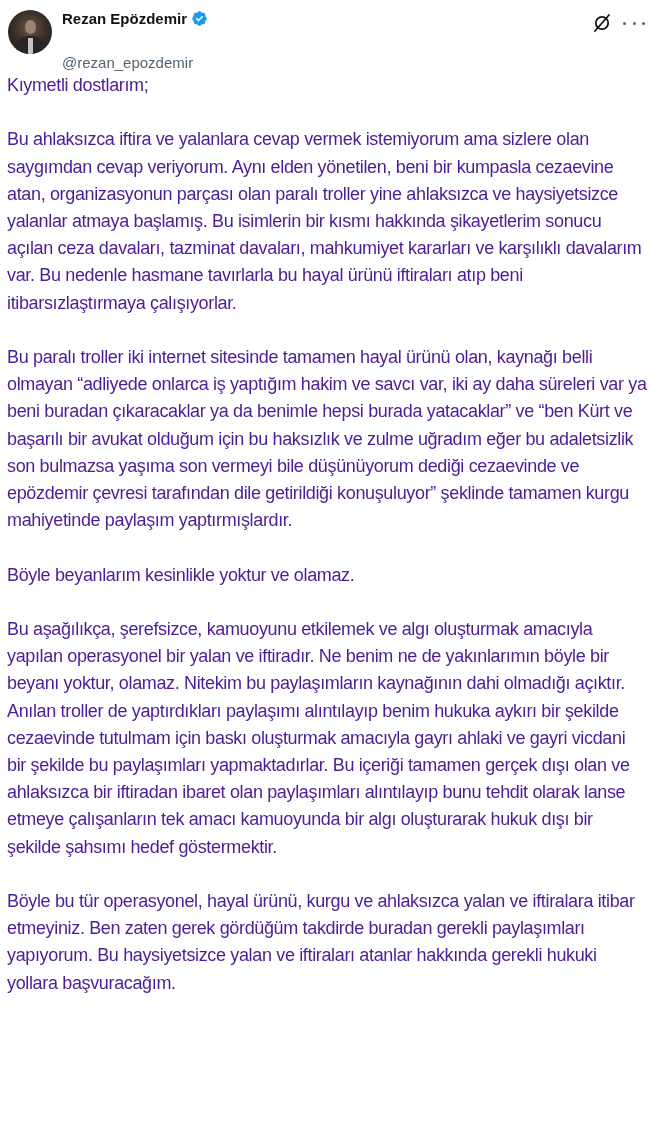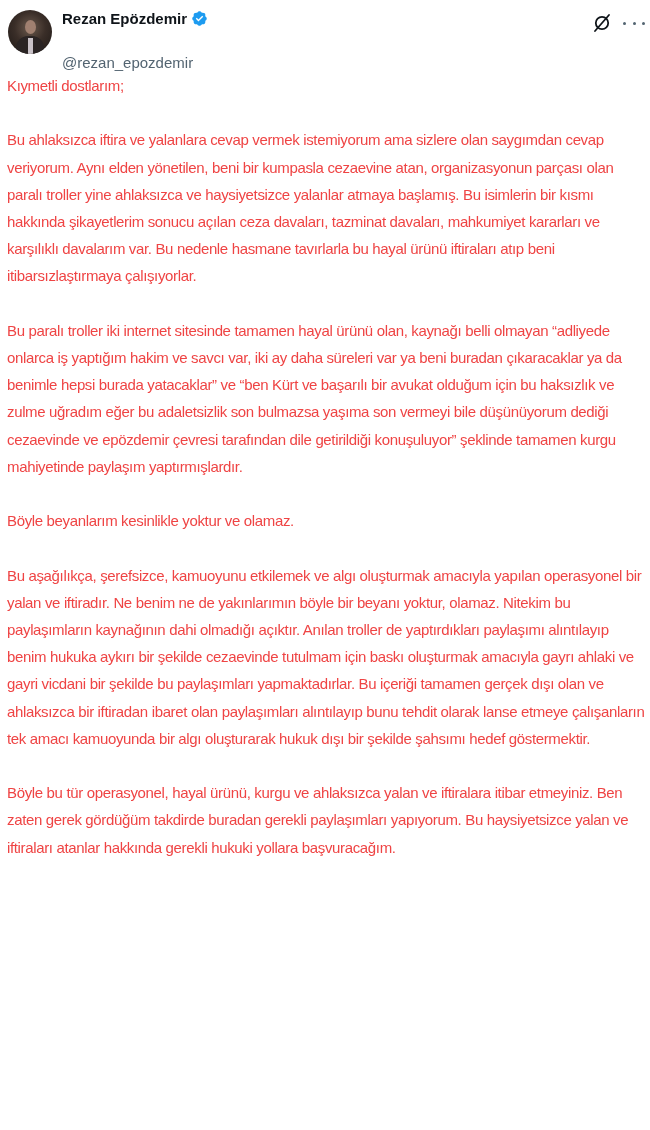--- a/index.html
+++ b/index.html
@@ -88,23 +88,23 @@
     .more-icon span {
       width: 3px; height: 3px;
       border-radius: 50%;
       background: #536471;
       display: block;
     }
     .tweet-body {
       position: absolute;
       left: 7px; top: 72px;
       width: 640px;
-      font-size: 15px;
+      font-size: 18px;
       line-height: 27.2px;
-      color: #ef4444;
+      color: #4c1d95;
       letter-spacing: -0.35px;
     }
     .tweet-body p {
       margin: 0 0 27.2px 0;
       white-space: normal;
     }
   </style>
 </head>
 <body>
 

